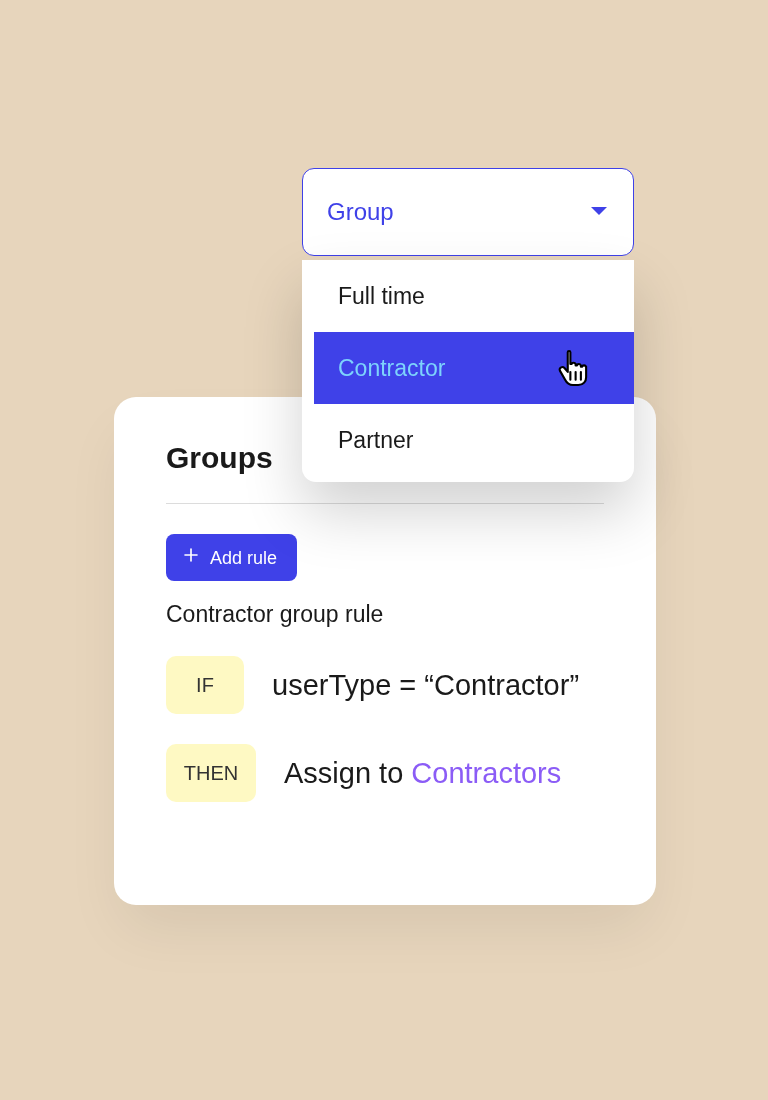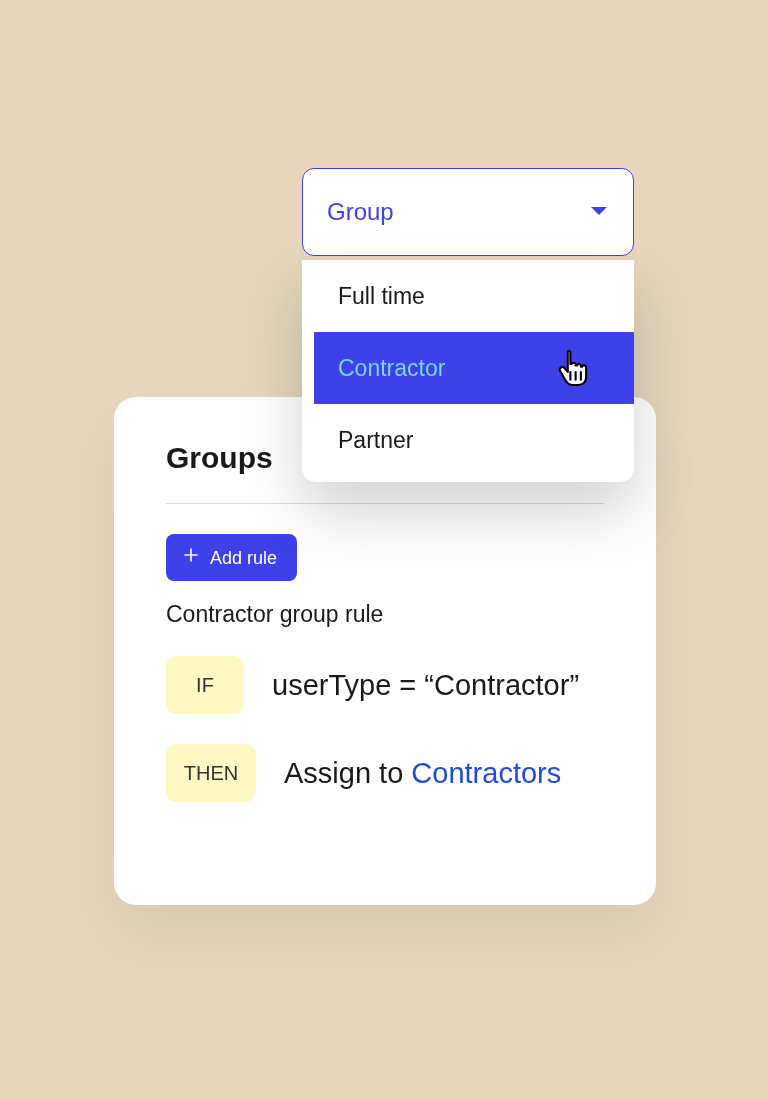--- a/index.html
+++ b/index.html
@@ -70,21 +70,21 @@
       justify-content: center;
       font-size: 20px;
       color: #333;
     }
     .rule-chip.then { width: 90px; }
     .rule-text {
       font-size: 29px;
       color: #1a1a1a;
     }
     .rule-text .link {
-      color: #1d4ed8;
+      color: #8b5cf6;
     }
     .dropdown {
       position: absolute;
       left: 302px;
       top: 168px;
       width: 332px;
       z-index: 10;
     }
     .dropdown-trigger {
       width: 100%;

